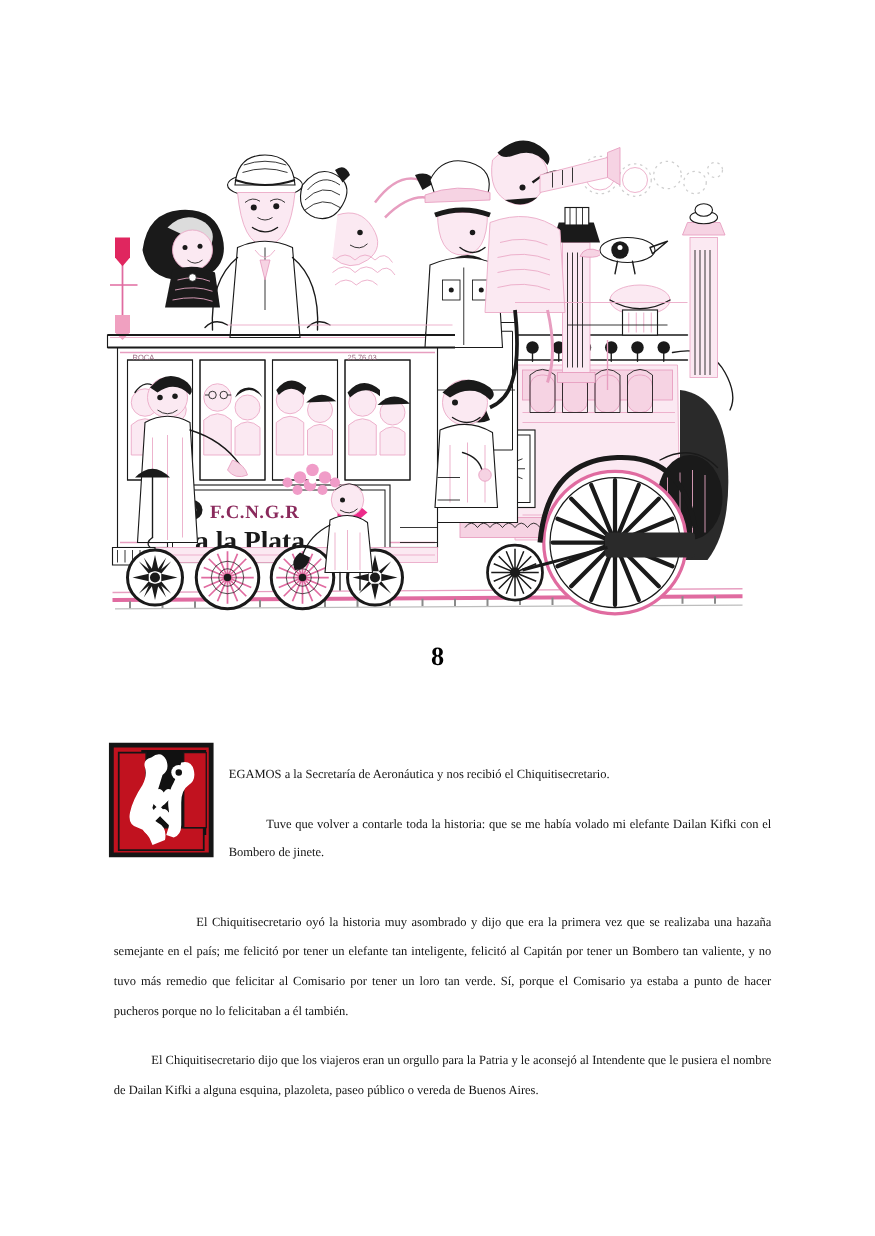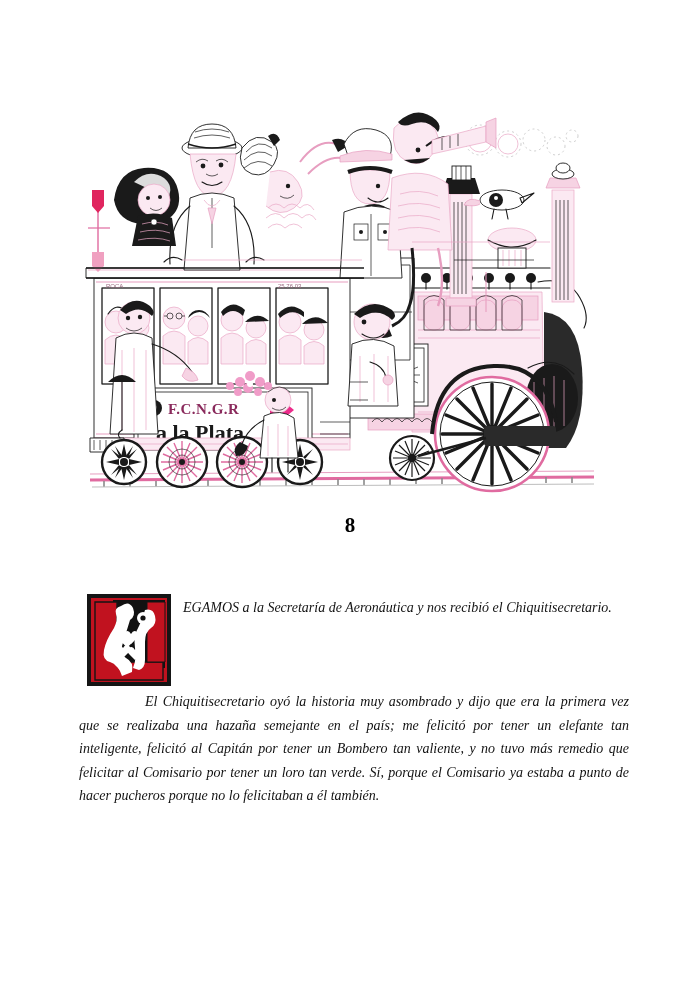--- a/index.html
+++ b/index.html
@@ -41,28 +41,27 @@
     width:558px;
   }
   .dropcap{
     float:left;
     width:84px;height:92px;
     margin:2px 12px 0 12px;
     shape-outside:margin-box;
   }
   .dropcap svg{display:block;width:84px;height:92px;}
   .body-text p{
-    margin:4px;
-    font-size:14px;
+    margin:16px;
+    font-size:10px;
     line-height:23.6px;
     text-align:justify;
     text-justify:inter-word;
     hyphens:none;
     color:#121212;
-    font-style:italic;
   }
   .p-first{ text-indent:0; }
   .p-indent{ text-indent:30px; }
   .p-indent-wide{ text-indent:66px; }
   .clearer{clear:both;height:0;overflow:hidden;}
 </style>
 </head>
 <body>
 
 <div class="page">
@@ -581,17 +580,19 @@
           <path d="M44 40 q-2.5 -4.5 -6 -2 q-3.5 2.5 0 6 l6 6 l6 -6 q3.5 -3.5 0 -6 q-3.5 -2.5 -6 2 Z"></path>
           <path d="M36 54 q-2.5 -4.5 -6 -2 q-3.5 2.5 0 6 l6 6 l6 -6 q3.5 -3.5 0 -6 q-3.5 -2.5 -6 2 Z"></path>
           <path d="M48 56 q-2.5 -4.5 -6 -2 q-3.5 2.5 0 6 l6 6 l6 -6 q3.5 -3.5 0 -6 q-3.5 -2.5 -6 2 Z"></path>
           <path d="M34 68 q-2.2 -4 -5.4 -1.8 q-3.2 2.2 0 5.4 l5.4 5.4 l5.4 -5.4 q3.2 -3.2 0 -5.4 q-3.2 -2.2 -5.4 1.8 Z"></path>
         </g>
         <rect x="3" y="3" width="78" height="86" fill="none" stroke="#151515" stroke-width="2"></rect>
       </svg>
     </div>
 
     <p class="p-first">EGAMOS a la Secretaría de Aeronáutica y nos recibió el Chiquitisecretario.</p>
+    <p class="p-indent">Tuve que volver a contarle toda la historia: que se me había volado mi elefante Dailan Kifki con el Bombero de jinete.</p>
     <div class="clearer"></div>
     <p class="p-indent-wide">El Chiquitisecretario oyó la historia muy asombrado y dijo que era la primera vez que se realizaba una hazaña semejante en el país; me felicitó por tener un elefante tan inteligente, felicitó al Capitán por tener un Bombero tan valiente, y no tuvo más remedio que felicitar al Comisario por tener un loro tan verde. Sí, porque el Comisario ya estaba a punto de hacer pucheros porque no lo felicitaban a él también.</p>
+    <p class="p-indent">El Chiquitisecretario dijo que los viajeros eran un orgullo para la Patria y le aconsejó al Intendente que le pusiera el nombre de Dailan Kifki a alguna esquina, plazoleta, paseo público o vereda de Buenos Aires.</p>
   </div>
 
 </div>
 
 </body></html>

